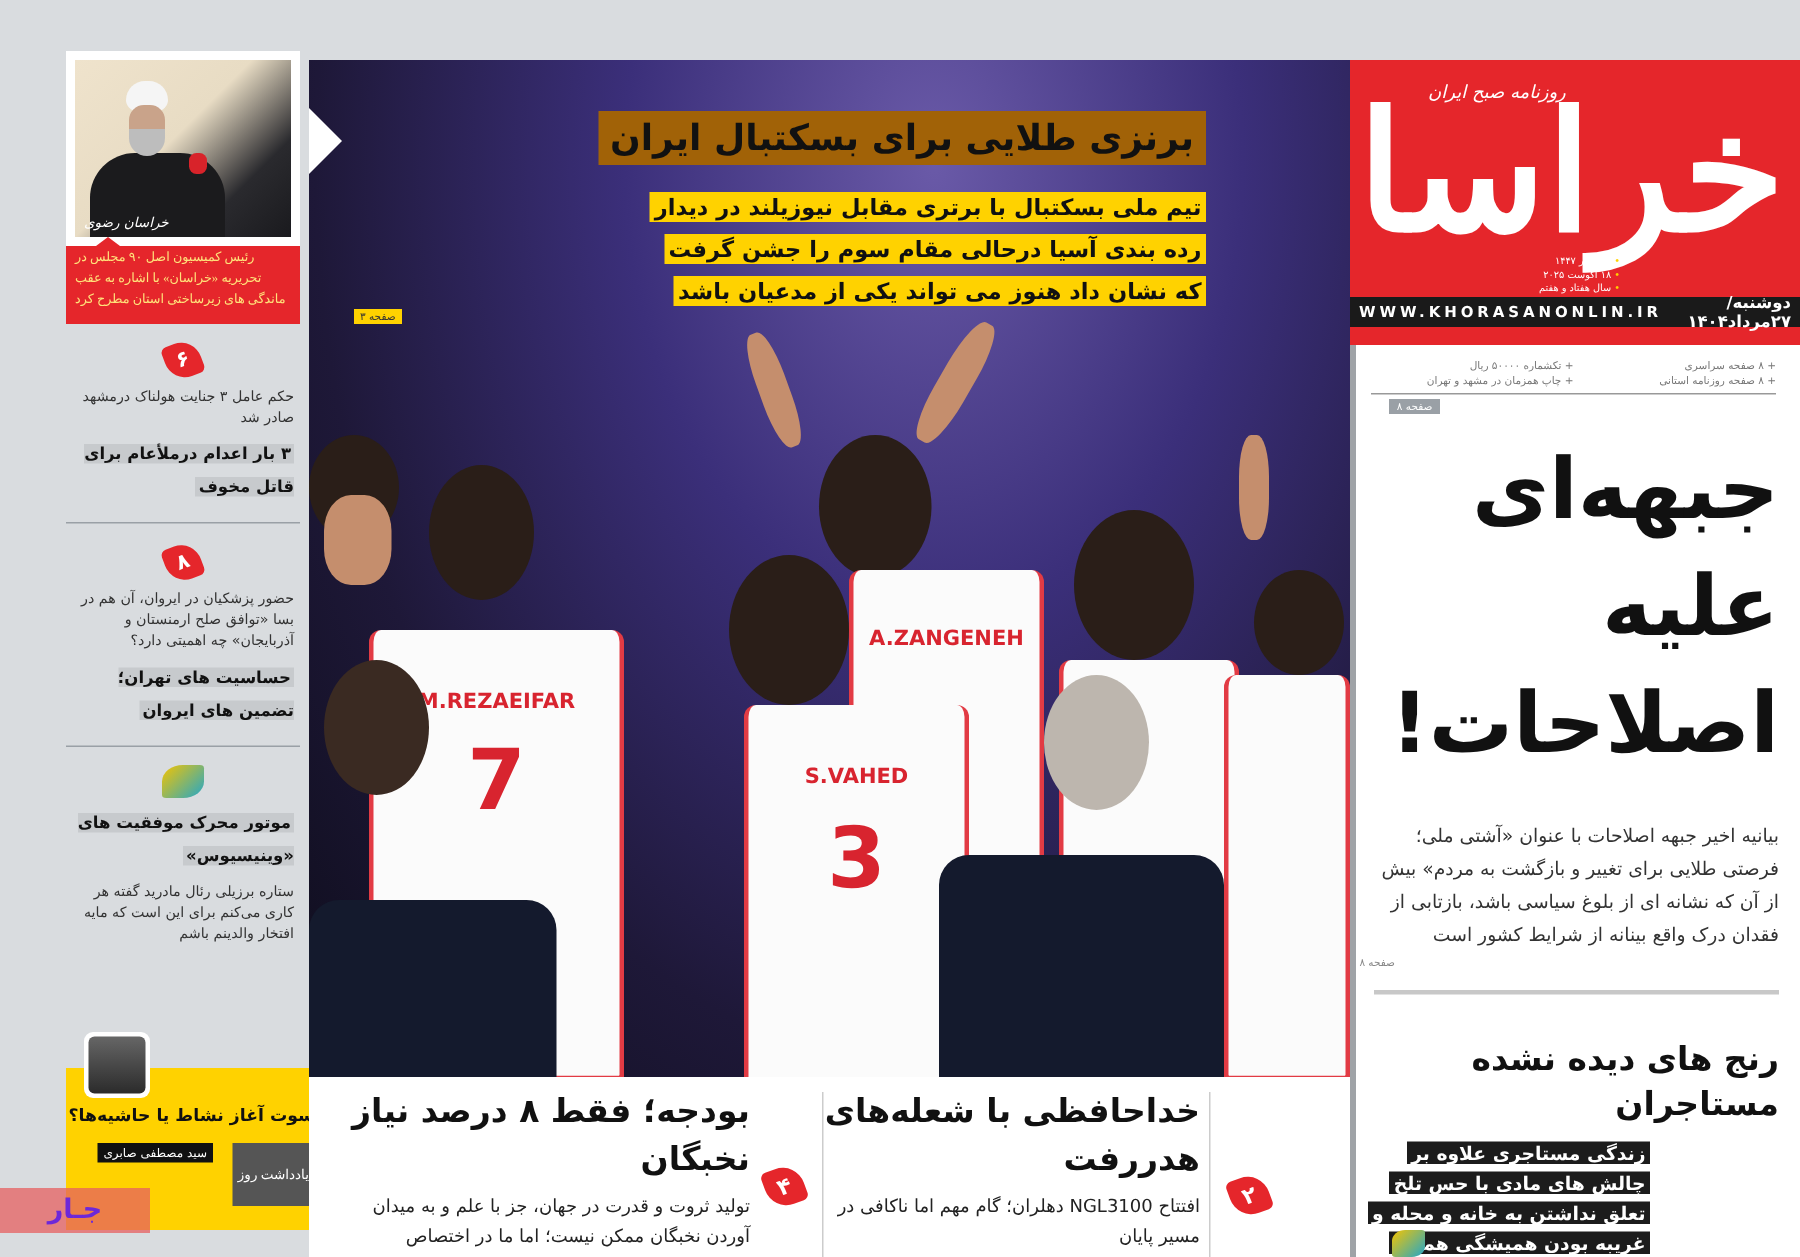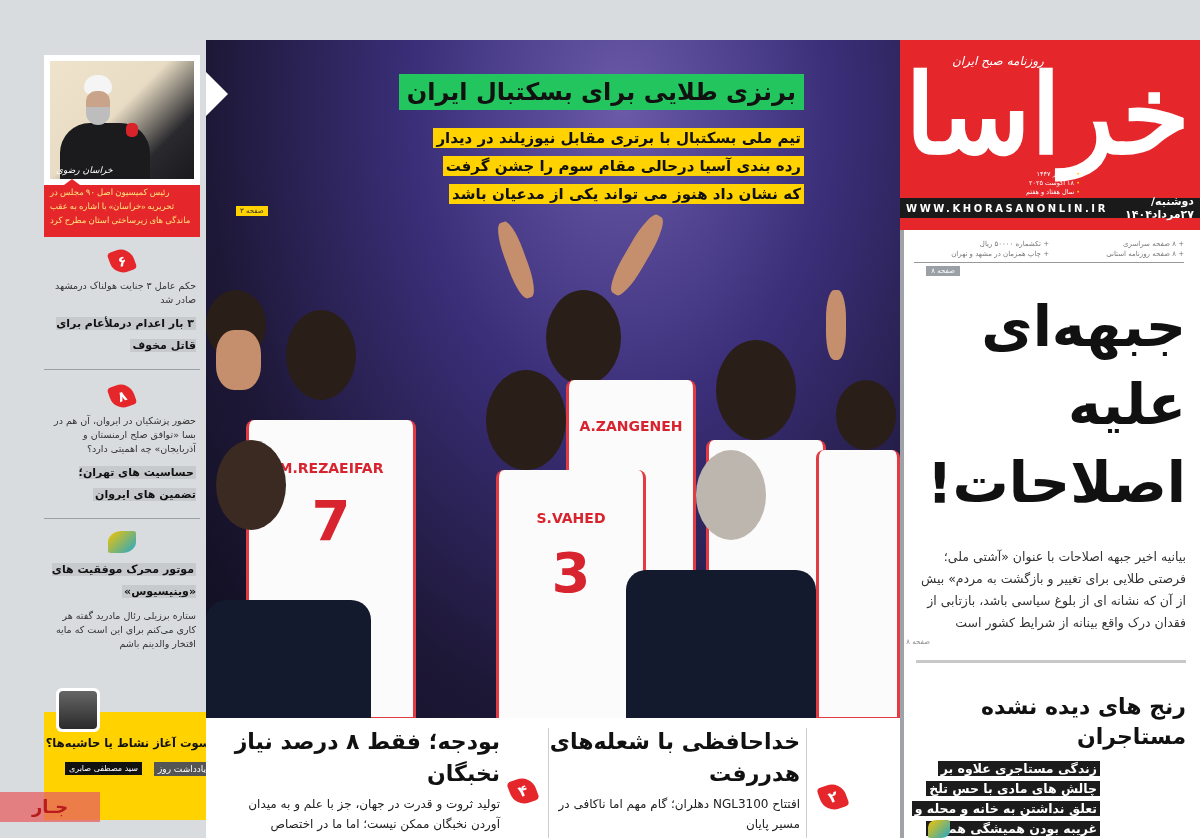--- a/index.html
+++ b/index.html
@@ -1,21 +1,21 @@
 <!DOCTYPE html>
 <html><head>
 <meta charset="utf-8">
 <style>
   * { box-sizing: border-box; margin: 0; padding: 0; }
   html, body { width: 1200px; height: 838px; overflow: hidden; background: #d9dcdf; font-family: "DejaVu Sans", sans-serif; }
   .page { position: relative; width: 1200px; height: 838px; }
 
   
   .left-col { position: absolute; left: 0; top: 0; width: 200px; height: 838px; background: #d9dcdf; }
-  .lc-inner { position: absolute; left: 44px; top: 34px; width: 156px; margin-top: 21px; }
+  .lc-inner { position: absolute; left: 44px; top: 34px; width: 156px; }
   .photo-card { background: #fff; padding: 6px; width: 156px; height: 130px; position: relative; }
   .photo-cleric { width: 100%; height: 118px; background: linear-gradient(135deg, #efe3cc 0%, #e8dcc4 45%, #2a2a2e 75%, #1a1a1e 100%); position: relative; overflow: hidden; }
   .photo-cleric .turban { position: absolute; left: 34px; top: 14px; width: 28px; height: 20px; background: #f5f5f5; border-radius: 14px 14px 8px 8px; }
   .photo-cleric .face { position: absolute; left: 36px; top: 30px; width: 24px; height: 28px; background: #c9a38a; border-radius: 10px; }
   .photo-cleric .beard { position: absolute; left: 36px; top: 46px; width: 24px; height: 18px; background: #bdbdbd; border-radius: 0 0 12px 12px; }
   .photo-cleric .robe { position: absolute; left: 10px; top: 62px; width: 90px; height: 60px; background: #1b1b1d; border-radius: 30px 30px 0 0; }
   .photo-cleric .mic { position: absolute; left: 76px; top: 62px; width: 12px; height: 14px; background: #d8232a; border-radius: 5px; }
   .photo-cleric .sig { position: absolute; left: 6px; bottom: 4px; color: #fff; font-size: 9px; font-style: italic; }
 
   .red-card { background: #e5262b; color: #fff; padding: 0 6px 10px; direction: rtl; text-align: left; position: relative; font-family: Liberation Serif, serif; }
@@ -28,29 +28,29 @@
   .teaser .lead { font-size: 9.5px; color: #333; line-height: 14px; margin-top: 6px; }
   .teaser .title { font-size: 11px; font-weight: bold; line-height: 22px; margin-top: 6px; color: #111; }
   .teaser .title span { background: #c7cacd; padding: 0 2px; }
 
   .sport-logo { width: 28px; height: 22px; margin: 0 auto; background: linear-gradient(135deg, #f5c400, #23a7c9); border-radius: 50% 10% 50% 10%; }
 
   .yellow-card { position: absolute; left: 44px; top: 712px; width: 172px; height: 108px; background: #ffd200; direction: rtl; }
   .op-photo { position: absolute; left: 12px; top: -24px; width: 44px; height: 44px; background: #fff; padding: 3px; border-radius: 6px; }
   .op-photo div { width: 100%; height: 100%; background: linear-gradient(180deg, #666 0%, #2b2b2b 100%); border-radius: 4px; }
   .yellow-card .title { position: absolute; right: 6px; top: 24px; font-size: 11.5px; font-weight: bold; color: #111; }
-  .yellow-card .tag1 { position: absolute; right: 6px; top: 50px; background: #555; color: #fff; font-size: 9px; padding: 2px 4px; }
+  .yellow-card .tag1 { position: absolute; right: 6px; top: 50px; background: #555; color: #fff; font-size: 9px; padding: 16px 4px; font-family: Liberation Serif, serif; }
   .yellow-card .tag2 { position: absolute; right: 74px; top: 50px; background: #111; color: #fff; font-size: 8px; padding: 2px 4px; }
-  .jar-stamp { position: absolute; left: 0; top: 792px; width: 100px; height: 30px; background: rgba(229,96,96,0.75); color: #b91c1c; font-size: 18px; font-weight: bold; direction: rtl; text-align: center; line-height: 30px; }
+  .jar-stamp { position: absolute; left: 0; top: 792px; width: 100px; height: 30px; background: rgba(229,96,96,0.75); color: #6d28d9; font-size: 18px; font-weight: bold; direction: rtl; text-align: center; line-height: 30px; }
 
   
   .center { position: absolute; left: 206px; top: 40px; width: 694px; height: 678px; background: #1c1d4a; overflow: hidden; }
   .center-bg { position: absolute; inset: 0; background: radial-gradient(ellipse at 60% 10%, #6a5aa8 0%, #3b2f7a 35%, #1e1838 70%, #0e0d1b 100%); }
   .arrow-notch { position: absolute; left: 0; top: 32px; width: 0; height: 0; border-top: 22px solid transparent; border-bottom: 22px solid transparent; border-left: 22px solid #fff; z-index: 3; }
-  .hl-box { position: absolute; right: 96px; top: 34px; background: #22c55e; padding: 4px 8px; font-size: 24px; font-weight: bold; color: #111; direction: rtl; z-index: 3; }
+  .hl-box { position: absolute; right: 96px; top: 34px; background: #a16207; padding: 4px 8px; font-size: 24px; font-weight: bold; color: #111; direction: rtl; z-index: 3; }
   .sub-box { position: absolute; right: 96px; top: 84px; width: 380px; direction: rtl; text-align: right; z-index: 3; line-height: 27px; }
   .sub-box span { background: #ffd200; color: #111; font-size: 15px; font-weight: bold; padding: 1px 3px; box-decoration-break: clone; -webkit-box-decoration-break: clone; }
   .page-tag-y { position: absolute; left: 30px; top: 166px; background: #ffd200; color: #333; font-size: 7px; padding: 1px 4px; z-index: 3; }
 
   .player { position: absolute; background: #fbfbfb; border: 3px solid #e23b44; border-top: none; border-radius: 8px 8px 0 0; }
   .head { position: absolute; background: #2a1e18; border-radius: 50%; }
   .skin { position: absolute; background: #c58e6d; border-radius: 40%; }
   .jersey-name { position: absolute; color: #d8242f; font-weight: bold; font-size: 14px; text-align: center; width: 100%; }
   .jersey-num { position: absolute; color: #d8242f; font-weight: bold; font-size: 56px; text-align: center; width: 100%; }
   .staff { position: absolute; background: #141a2d; border-radius: 20px 20px 0 0; }

